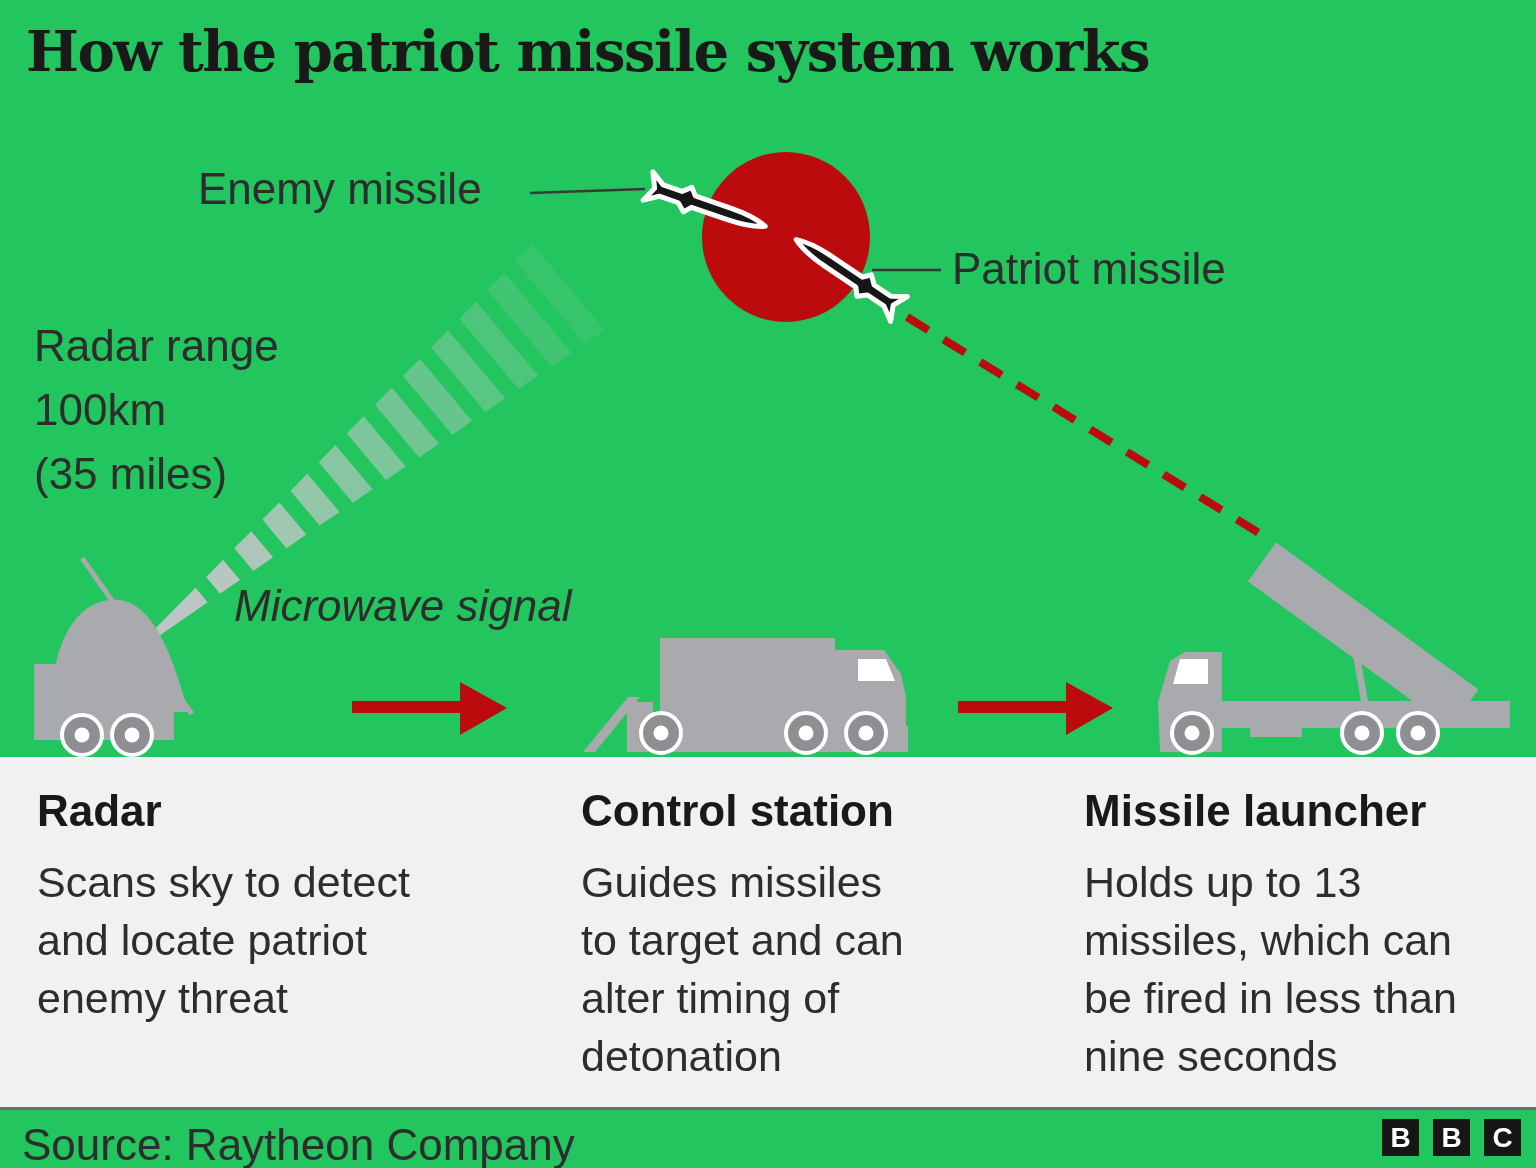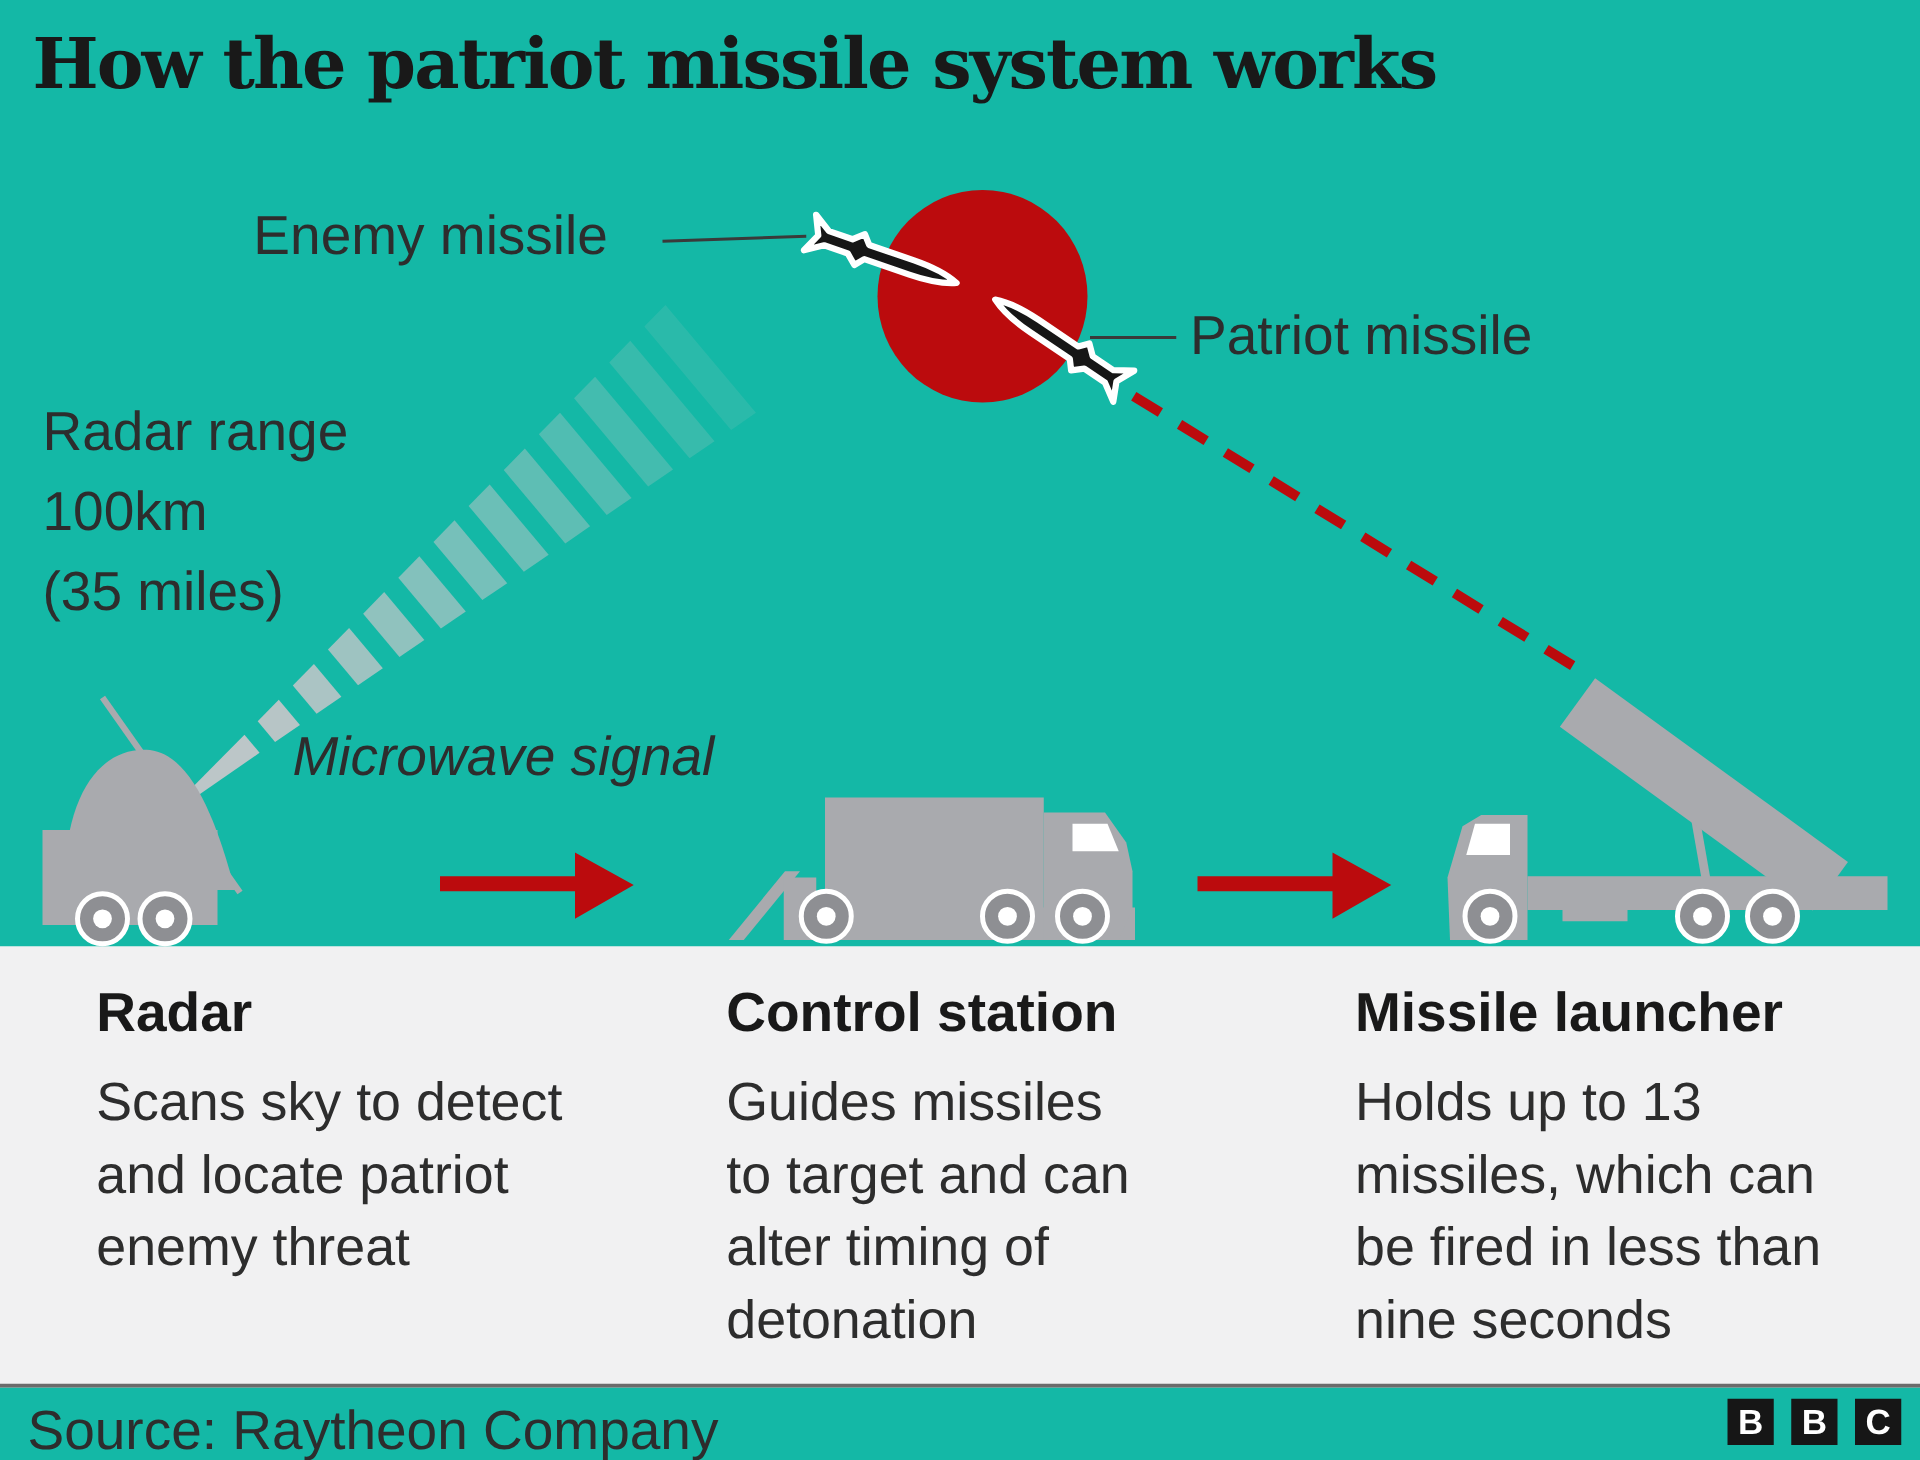--- a/index.html
+++ b/index.html
@@ -1,22 +1,22 @@
 <!DOCTYPE html>
 <html style="--red: #bb0b0d; --truck-gray: #a9aaae; --wheel-gray: #8e8f93; --beam-gray: #c5c6c9; --panel-bg: #f1f1f2; --text-dark: #191919; --text-body: #2d2d2d; --logo-black: #161616; --line-gray: #6b6b6b;"><head>
 <meta charset="utf-8">
 <style>
   html,body{margin:0;padding:0;background:#ffffff;}
-  #canvas{position:relative;width:1536px;height:1168px;background:#14b8a6;overflow:hidden;
+  #canvas{position:relative;width:1536px;height:1168px;background:#22c55e;overflow:hidden;
           font-family:"Liberation Sans",sans-serif;}
   .abs{position:absolute;}
   #title{left:26px;top:18px;font-family:"DejaVu Serif",serif;font-weight:bold;
          font-size:56px;letter-spacing:-1.5px;color:var(--text-dark);}
   .callout{font-size:44px;color:var(--text-body);}
-  #enemy-label{left:176px;top:164px;width:337px;text-align:center;}
+  #enemy-label{left:198px;top:164px;width:337px;text-align:left;}
   #patriot-label{left:952px;top:244px;}
   #radar-range-label{left:34px;top:314px;line-height:64px;white-space:pre-line;}
   #microwave-label{left:234px;top:581px;font-style:italic;}
   #panel{left:0;top:757px;width:1536px;height:353px;background:var(--panel-bg);
          border-bottom:3px solid var(--line-gray);box-sizing:border-box;}
   .col{position:absolute;top:0;}
   .col-heading{position:absolute;top:29px;font-size:44px;font-weight:bold;color:var(--text-dark);}
   .col-body{position:absolute;top:96px;font-size:43px;line-height:58px;color:var(--text-body);
             white-space:pre-line;}
   #col-1{left:37px;width:510px;} #col-2{left:581px;width:480px;} #col-3{left:1084px;width:440px;}
@@ -119,21 +119,21 @@
 
   <h1 id="title" class="abs" style="margin:0;">How the patriot missile system works</h1>
 
   <div id="enemy-label" class="abs callout">Enemy missile</div>
   <div id="patriot-label" class="abs callout">Patriot missile</div>
   <div id="radar-range-label" class="abs callout">Radar range
 100km
 (35 miles)</div>
   <div id="microwave-label" class="abs callout">Microwave signal</div>
 
-  <div id="col-1" class="abs col" style="top:757px;height:353px;margin-left:40px;">
+  <div id="col-1" class="abs col" style="top:757px;height:353px;">
     <div class="col-heading">Radar</div>
     <div class="col-body">Scans sky to detect
 and locate patriot
 enemy threat</div>
   </div>
   <div id="col-2" class="abs col" style="top:757px;height:315px;">
     <div class="col-heading">Control station</div>
     <div class="col-body">Guides missiles
 to target and can
 alter timing of

